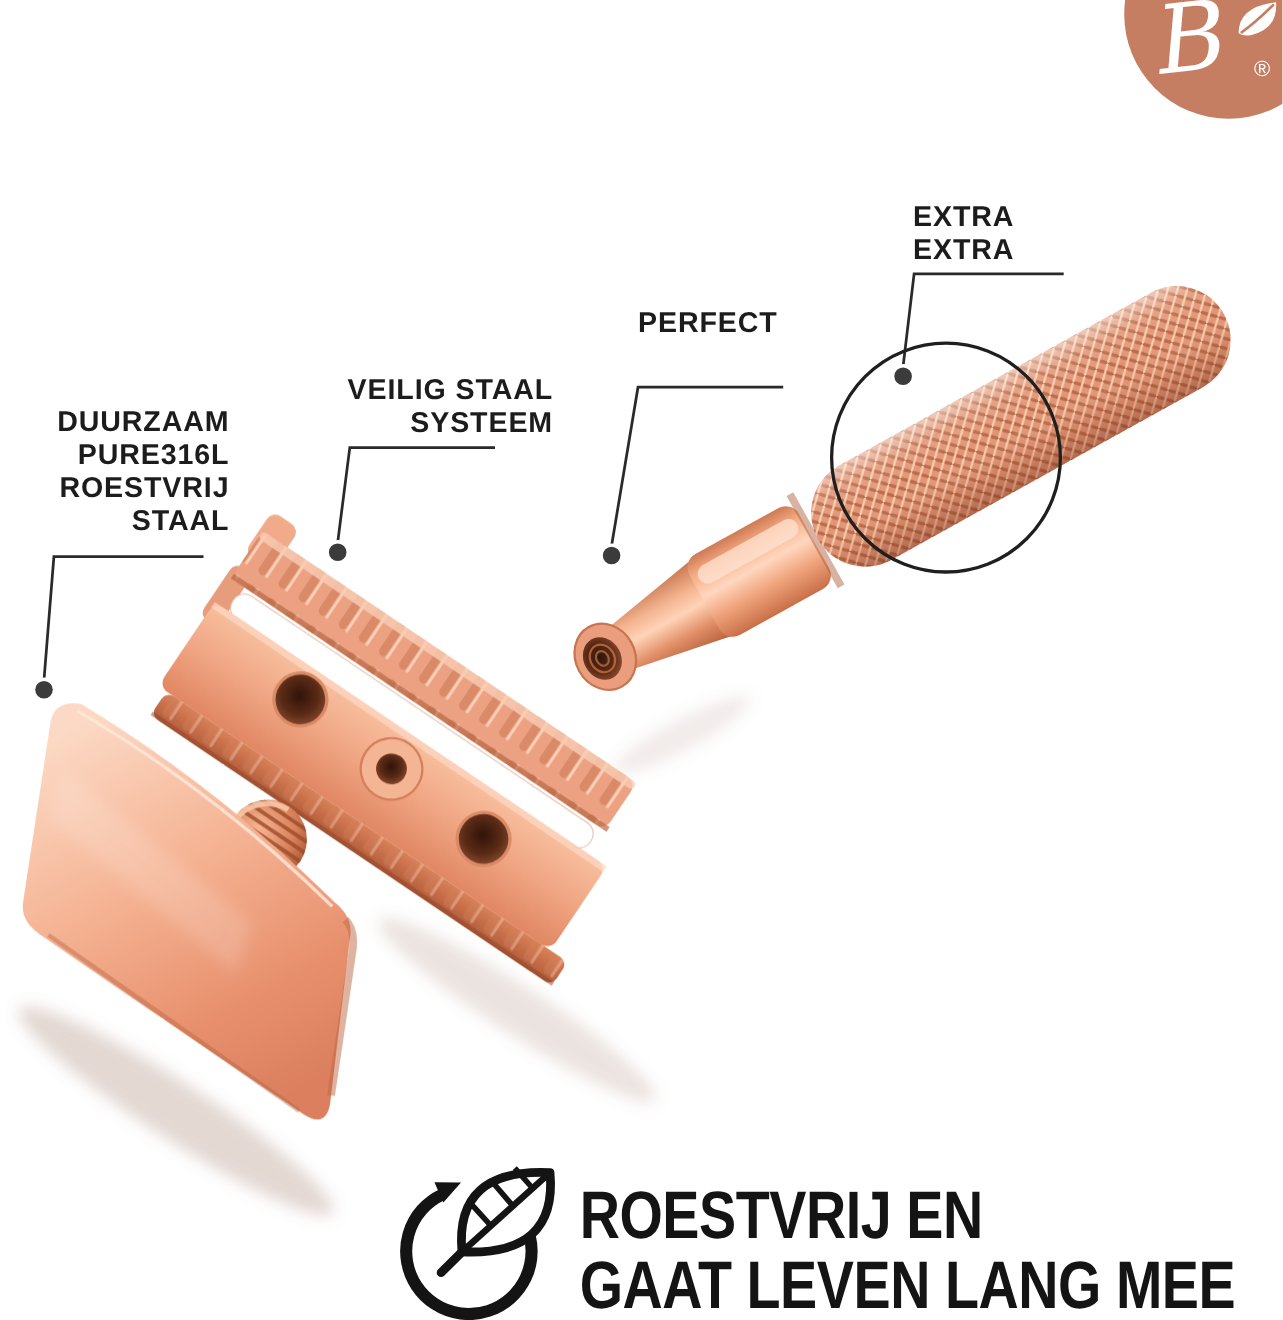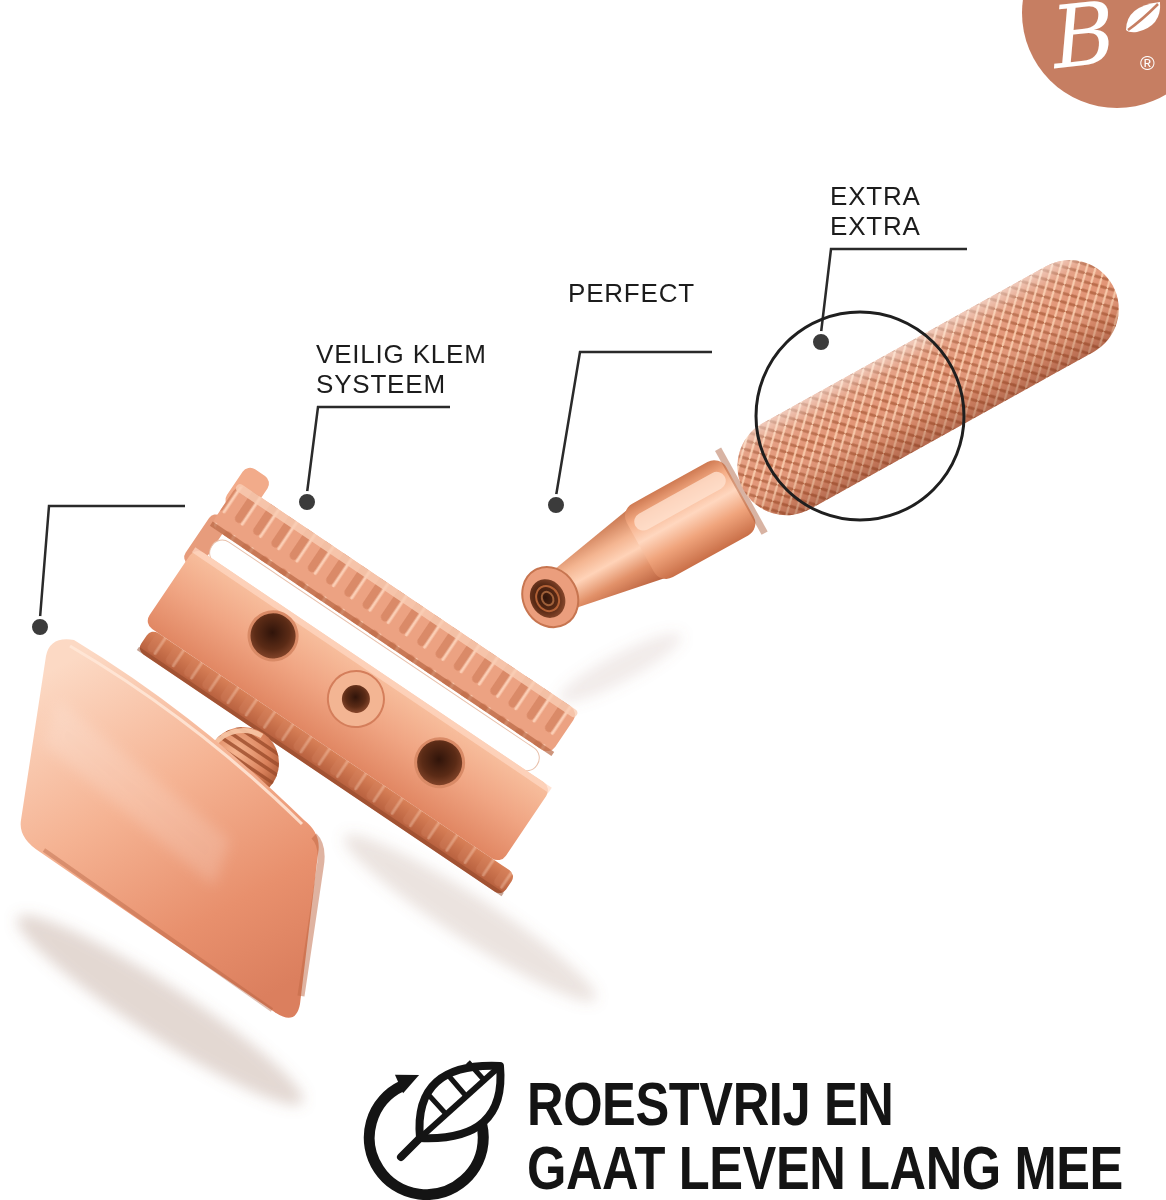--- a/index.html
+++ b/index.html
@@ -1,20 +1,20 @@
 <!DOCTYPE html>
 <html><head>
 <meta charset="utf-8">
 <style>
   html,body{margin:0;padding:0;background:#fff;}
   .stage{position:relative;width:1166px;height:1200px;background:#ffffff;overflow:hidden;
          font-family:"Liberation Sans",sans-serif;}
   .art{position:absolute;left:0;top:0;}
-  .label{position:absolute;color:#1c1c1c;font-weight:400;font-size:26px;line-height:30px;
-         letter-spacing:0.8px;white-space:nowrap;}
+  .label{position:absolute;color:#1c1c1c;font-weight:700;font-size:26px;line-height:30px;
+         letter-spacing:0.8px;white-space:nowrap;text-align:right;}
   .logo{position:absolute;left:1022px;top:-82px;width:190px;height:190px;border-radius:50%;}
   .logo-b{position:absolute;left:30px;top:74px;font-family:"DejaVu Serif",serif;
           font-style:italic;font-size:86px;line-height:1;color:#fff;transform:rotate(-6deg);}
   .logo-leaf{position:absolute;left:102px;top:82px;}
   .logo-r{position:absolute;left:118px;top:134px;font-size:20px;color:#fff;}
   .footer-text{position:absolute;left:527px;top:1072px;color:#141414;font-weight:700;
                font-size:61px;line-height:64px;}
   .fline{transform:scaleX(0.83);transform-origin:0 50%;white-space:nowrap;letter-spacing:-0.5px;}
   .footer-icon{position:absolute;left:363px;top:1054px;}
 </style>
@@ -159,25 +159,31 @@
     </g>
     <circle cx="860" cy="416" r="104" fill="none" stroke="#1f1f1f" stroke-width="3"></circle>
     <g fill="#3b3b3b" stroke="#ffffff" stroke-width="3">
       <circle cx="40" cy="627" r="9.5"></circle>
       <circle cx="307" cy="502" r="9.5"></circle>
       <circle cx="556" cy="505" r="9.5"></circle>
       <circle cx="821" cy="342" r="9.5"></circle>
     </g>
   </svg>
 
+  <div class="label" style="left:52px;top:368px">
+    <div>DUURZAAM</div>
+    <div>PURE316L</div>
+    <div>ROESTVRIJ</div>
+    <div>STAAL</div>
+  </div>
   <div class="label" style="left:316px;top:339px">
-    <div>VEILIG KLEM</div>
+    <div>VEILIG STAAL</div>
     <div>SYSTEEM</div>
   </div>
-  <div class="label" style="left:568px;top:278px">
+  <div class="label" style="left:580px;top:278px">
     <div>PERFECT</div>
   </div>
   <div class="label" style="left:830px;top:181px">
     <div>EXTRA</div>
     <div>EXTRA</div>
   </div>
 
   <div class="logo" style="background:#c67e62">
     <span class="logo-b">B</span>
     <svg class="logo-leaf" width="44" height="38" viewBox="0 0 44 38">

